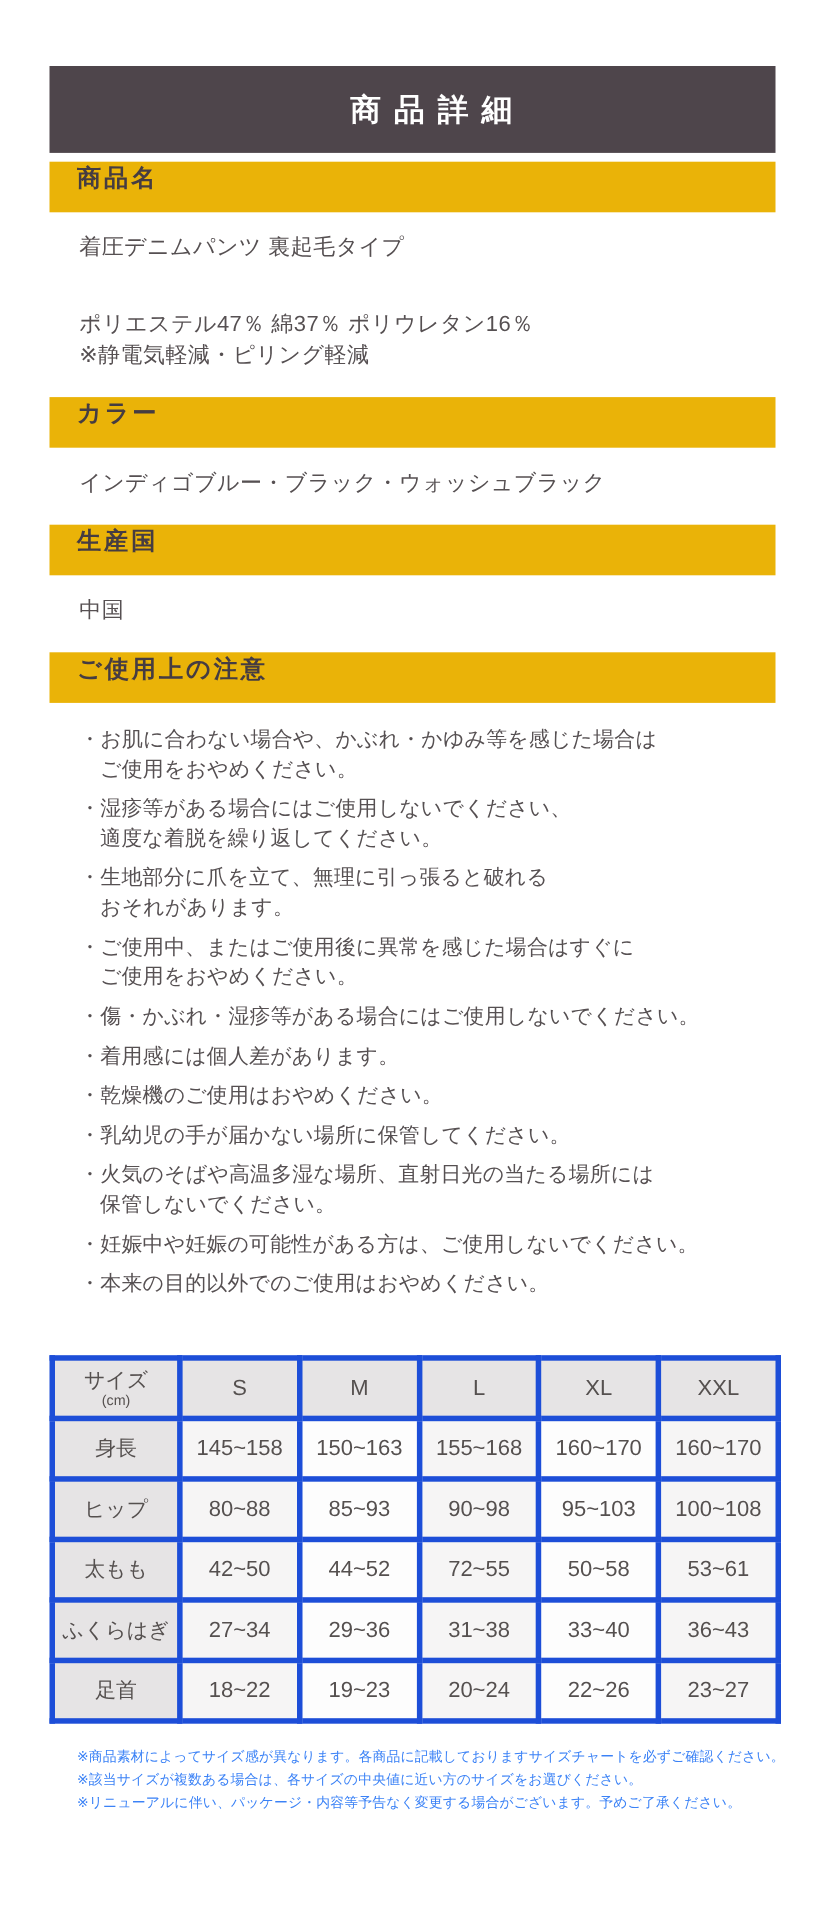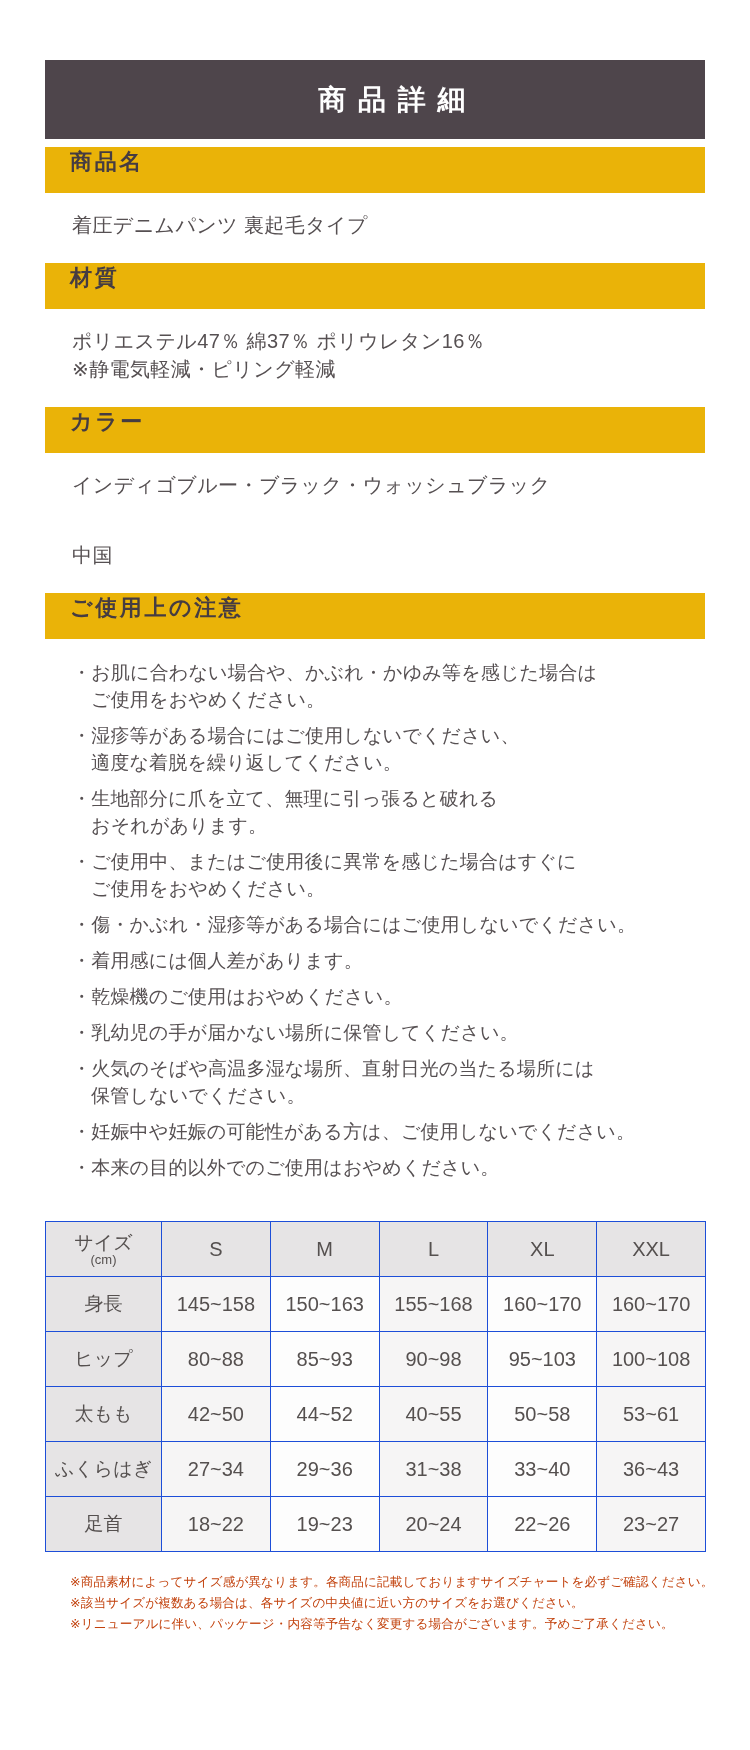--- a/index.html
+++ b/index.html
@@ -63,32 +63,32 @@
   }
   .notes-list li {
     font-size: 19px;
     line-height: 27px;
     color: #565052;
     padding-left: 1em;
     text-indent: -1em;
     margin-bottom: 9px;
     letter-spacing: 0.01em;
   }
-  .notes-list li:last-child { margin-bottom: 0; }
+  .notes-list li:last-child { margin-bottom: 11px; }
   .notes-list .l1 { display: block; }
   .notes-list .l2 { display: block; text-indent: 0; }
   
   .size-table {
     width: 660px;
     border-collapse: collapse;
     margin-top: 16px;
     table-layout: fixed;
   }
   .size-table th, .size-table td {
-    border: 1px solid #1d4ed8;
+    border: 5px solid #1d4ed8;
     text-align: center;
     vertical-align: middle;
     height: 55px;
     font-size: 20px;
     font-weight: normal;
     color: #55504f;
   }
   .size-table col.c-label { width: 116px; }
   .size-table col.c-size  { width: 108.8px; }
   .size-table thead th { background: #e6e4e5; }
@@ -98,21 +98,21 @@
   .size-table .corner .szlbl { display: block; font-size: 19px; line-height: 21px; }
   .size-table .corner .unit  { display: block; font-size: 13px; line-height: 14px; }
   .size-table tbody th { font-size: 19px; font-family: Liberation Serif, serif; }
   
   .footnotes {
     margin: 20px 22px 0 25px;
   }
   .footnotes .fn {
     font-size: 12.6px;
     line-height: 21px;
-    color: #c2410c;
+    color: #3b82f6;
     white-space: nowrap;
     letter-spacing: 0.01em;
   }
 </style>
 </head>
 <body>
 
 <div class="page">
   <div class="card">
 
@@ -120,35 +120,35 @@
       <span class="title">商品詳細</span>
     </div>
 
     <div class="sec-head">
       <span class="sec-title">商品名</span>
     </div>
     <div class="sec-body">
       <span>着圧デニムパンツ 裏起毛タイプ</span>
     </div>
 
-    <div class="sec-head">
-      <span class="sec-title">材質</span>
-    </div>
     <div class="sec-body">
       <span style="display:block">ポリエステル47％ 綿37％ ポリウレタン16％</span>
       <span style="display:block">※静電気軽減・ピリング軽減</span>
     </div>
 
     <div class="sec-head">
       <span class="sec-title">カラー</span>
     </div>
     <div class="sec-body">
       <span>インディゴブルー・ブラック・ウォッシュブラック</span>
     </div>
 
+    <div class="sec-head">
+      <span class="sec-title">生産国</span>
+    </div>
     <div class="sec-body">
       <span>中国</span>
     </div>
 
     <div class="sec-head">
       <span class="sec-title">ご使用上の注意</span>
     </div>
     <ul class="notes-list">
       <li>
           <span class="l1">・お肌に合わない場合や、かぶれ・かゆみ等を感じた場合は</span>
@@ -226,21 +226,21 @@
           <td>80~88</td>
           <td>85~93</td>
           <td>90~98</td>
           <td>95~103</td>
           <td>100~108</td>
         </tr>
         <tr>
           <th>太もも</th>
           <td>42~50</td>
           <td>44~52</td>
-          <td>40~55</td>
+          <td>72~55</td>
           <td>50~58</td>
           <td>53~61</td>
         </tr>
         <tr>
           <th>ふくらはぎ</th>
           <td>27~34</td>
           <td>29~36</td>
           <td>31~38</td>
           <td>33~40</td>
           <td>36~43</td>

